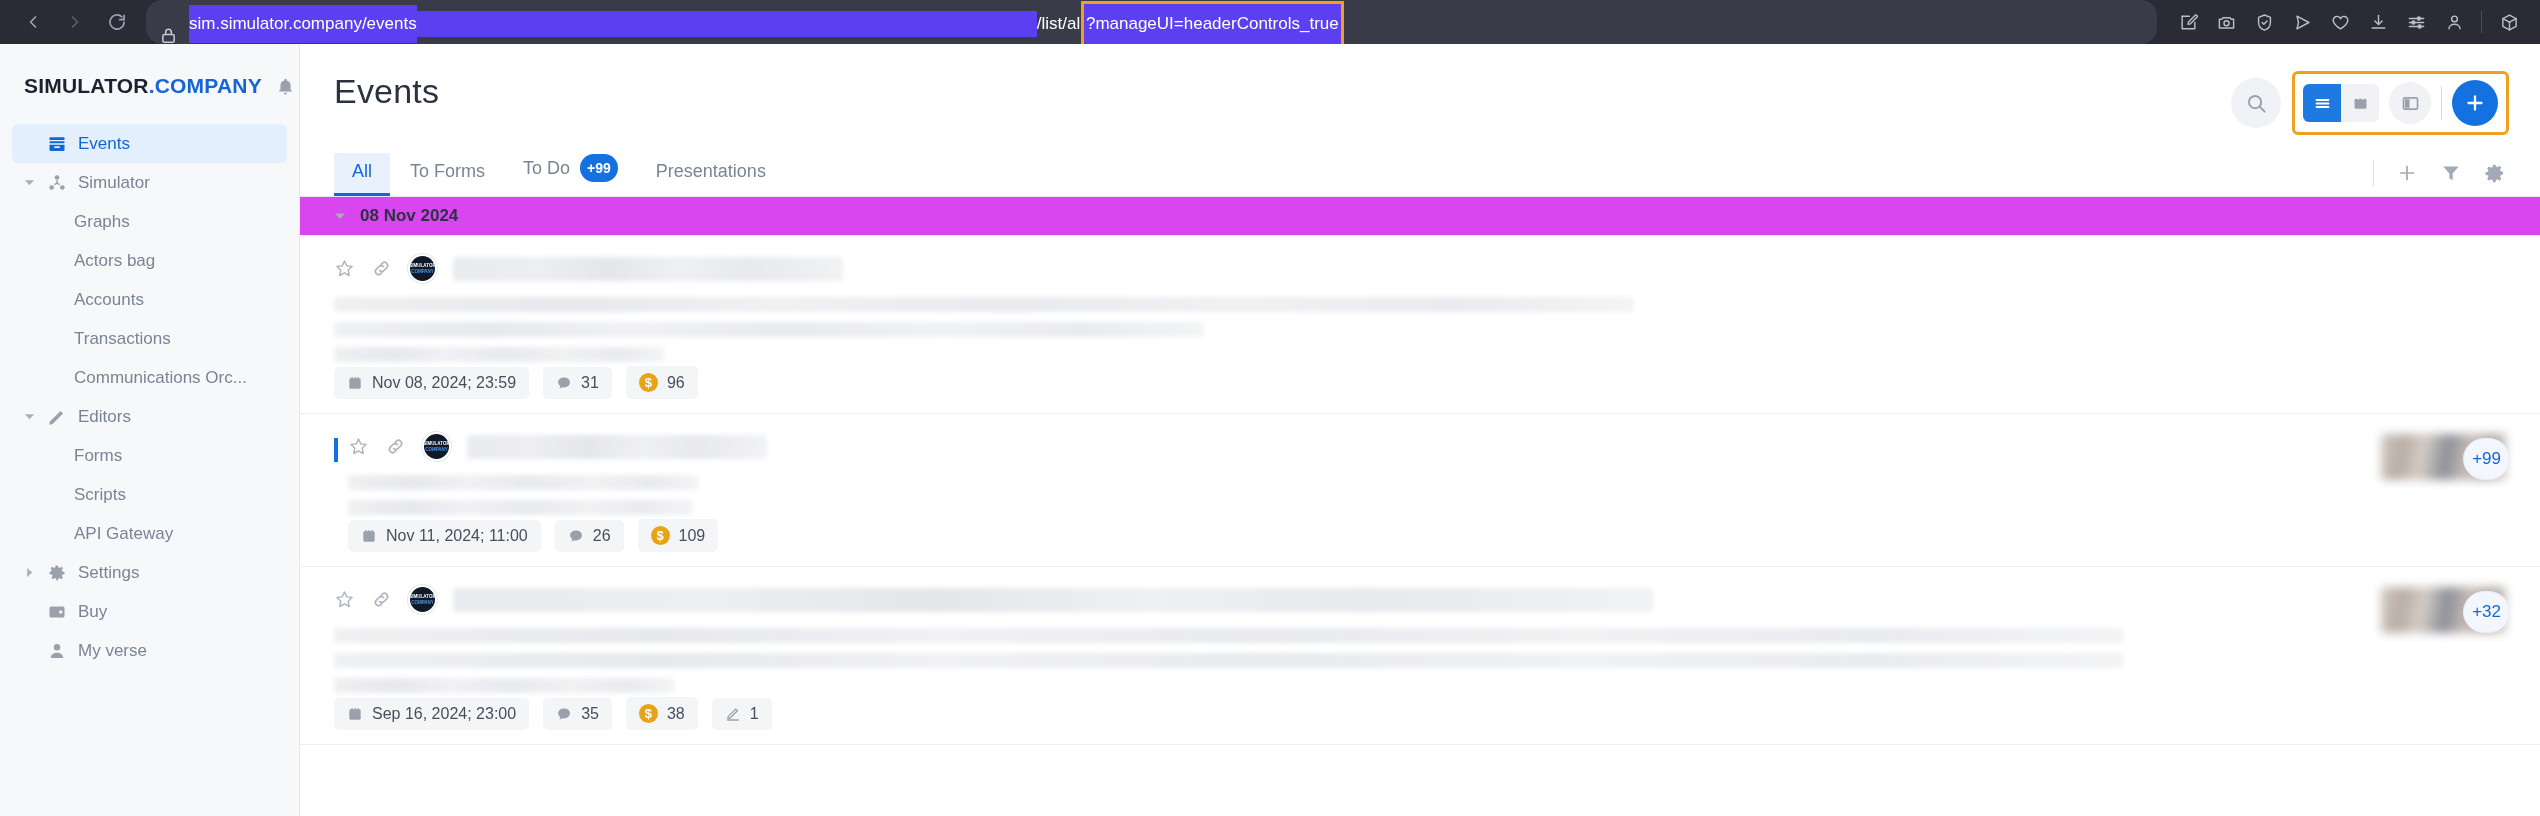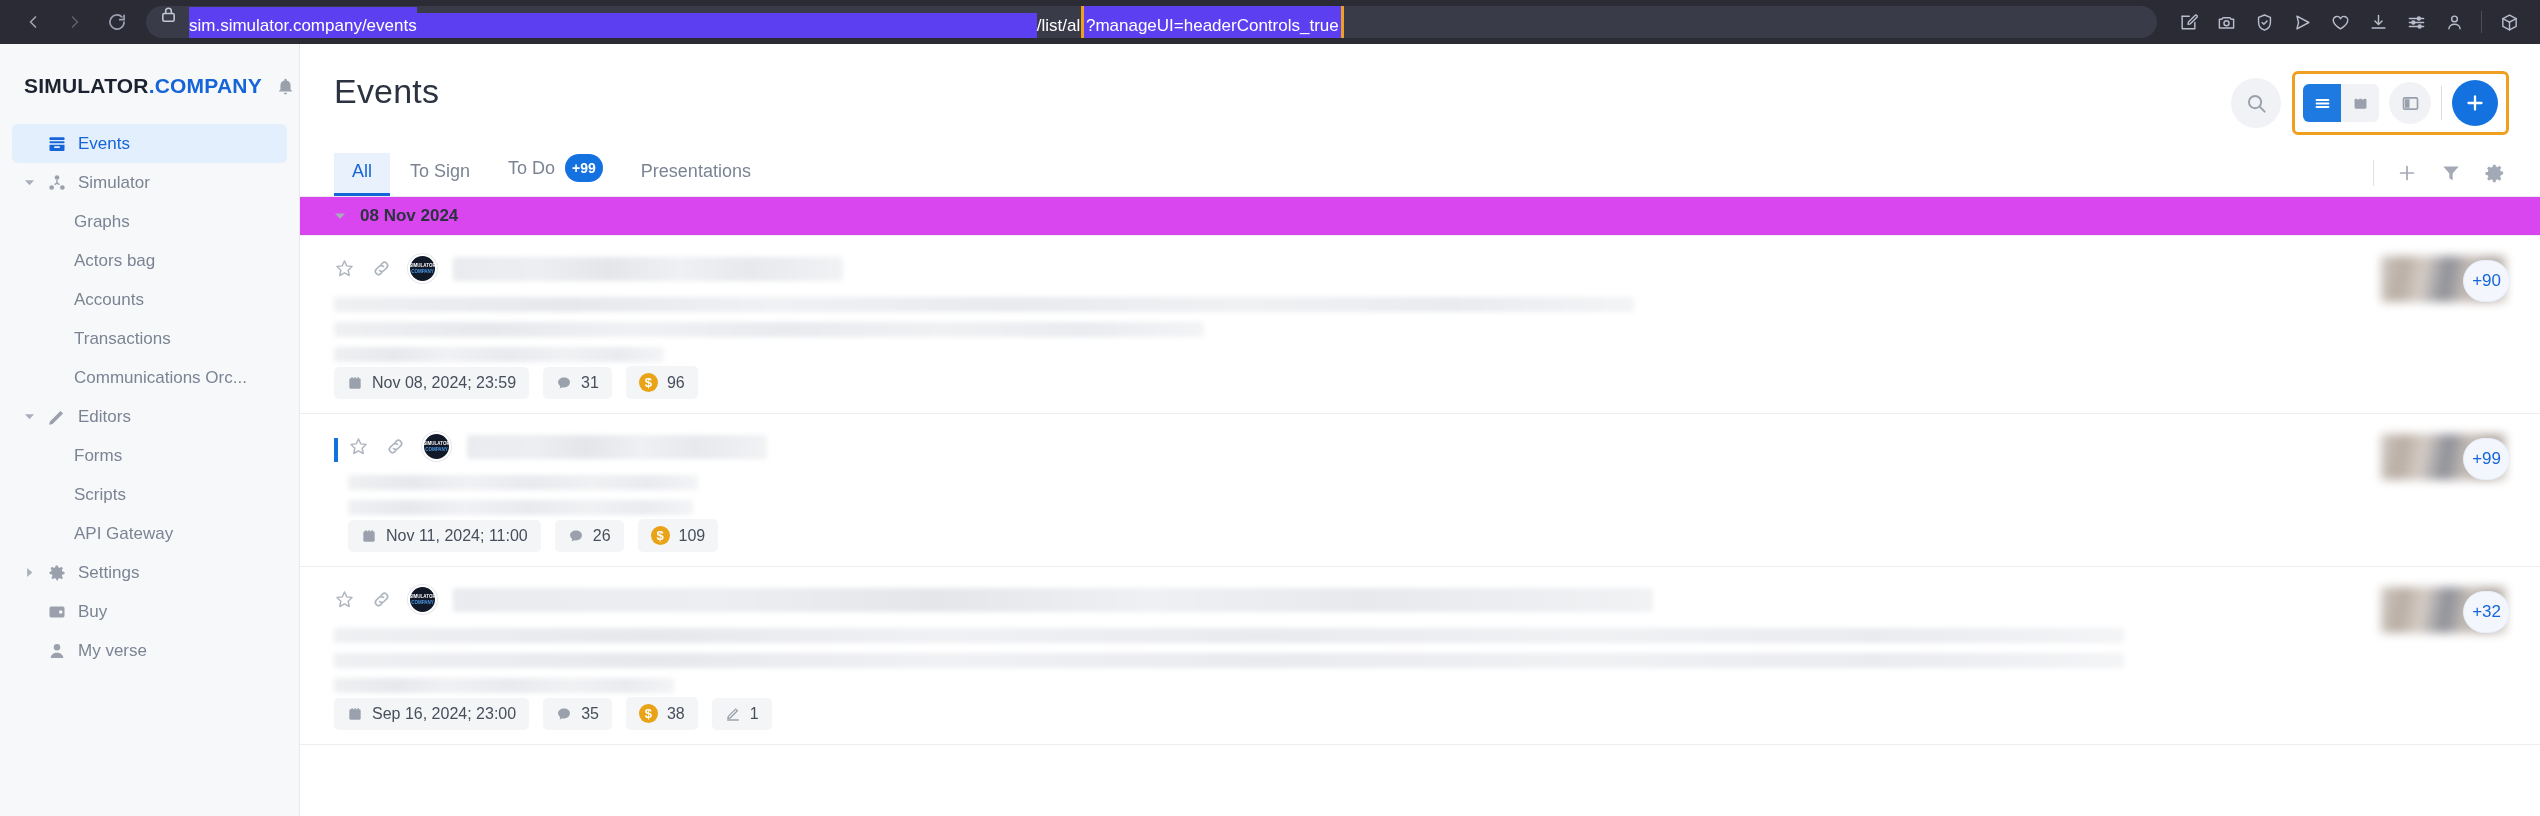--- a/index.html
+++ b/index.html
@@ -24,25 +24,25 @@
     display: flex; align-items: center; justify-content: center;
     border-radius: 8px;
     color: #9fa3b3;
     flex: 0 0 auto;
   }
   .nav-btn.disabled { color: #5c5f70; }
   .nav-btn svg { display: block; }
 
   .omnibox {
     flex: 1 1 auto;
-    height: 32px;
+    height: 44px;
     background: #3a3b49;
     border-radius: 16px;
     display: flex;
-    align-items: flex-start;
+    align-items: flex-end;
     padding: 0 14px;
     margin: 0 10px 0 6px;
     position: relative;
     overflow: hidden;
   }
   .lock-icon { color: #c4c7d4; display: flex; align-items: center; margin-right: 12px; flex: 0 0 auto;}
   .url-text {
     font-size: 17px;
     color: #ffffff;
     white-space: nowrap;
@@ -569,21 +569,21 @@
         </div>
       </div>
     </div>
 
     <div class="tabs-row">
       <div class="tabs">
         <div class="tab active">
           <span>All</span>
         </div>
         <div class="tab">
-          <span>To Sign</span>
+          <span>To Forms</span>
         </div>
         <div class="tab">
           <span>To Do</span>
           <span class="tab-badge">+99</span>
         </div>
         <div class="tab">
           <span>Presentations</span>
         </div>
       </div>
 
@@ -662,24 +662,20 @@
                     <path d="M12 3.8c-4.9 0-8.9 3.2-8.9 7.2 0 2.3 1.3 4.3 3.3 5.6l-.9 3.8 4-2.1c.8.2 1.6.3 2.5.3 4.9 0 8.9-3.2 8.9-7.6S16.9 3.8 12 3.8z"></path>
                   </svg>
               </span>
               <span>31</span>
             </div>
             <div class="badge">
               <span class="coin">$</span>
               <span>96</span>
             </div>
           </div>
-        </div>
-        <div class="row-right">
-          <span class="avatar-stack"></span>
-          <span class="more-pill">+90</span>
         </div>
       </div>
 
       <div class="event-row">
         <span class="unread-bar"></span>
         <div class="row-main indent">
           <div class="row-top">
             <span class="row-ic">
               <svg width="21" height="21" viewBox="0 0 24 24" fill="none" stroke="currentColor" stroke-width="1.7" stroke-linejoin="round">
                   <polygon points="12,3.4 14.6,9 20.6,9.8 16.2,14 17.4,20 12,17 6.6,20 7.8,14 3.4,9.8 9.4,9"></polygon>

